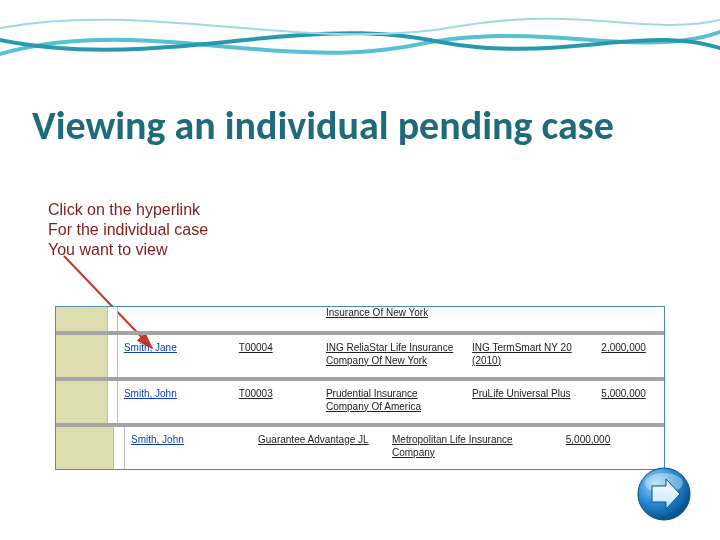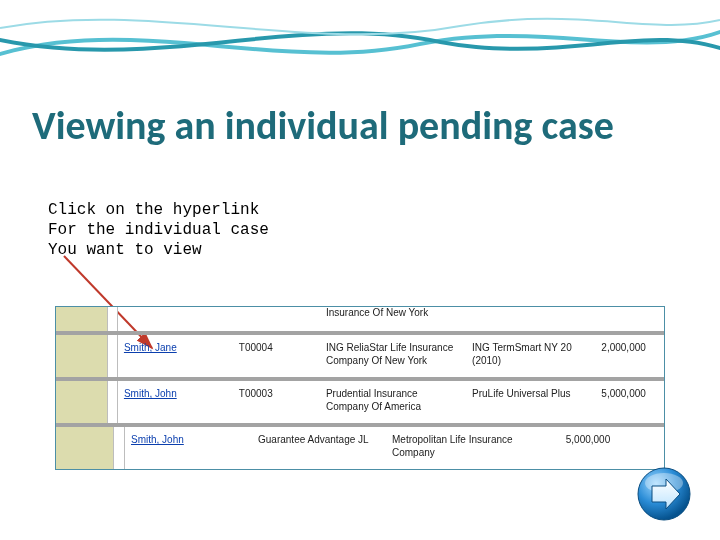--- a/index.html
+++ b/index.html
@@ -1,26 +1,26 @@
 <!DOCTYPE html>
 <html><head>
 <meta charset="utf-8">
 <style>
   html,body{margin:0;padding:0;width:720px;height:540px;font-family:"Segoe UI",Arial,sans-serif;background:#fff;overflow:hidden;}
   .slide{position:relative;width:720px;height:540px;box-sizing:border-box;}
   .wave-band{position:absolute;top:0;left:0;right:0;height:70px;overflow:hidden;}
   .title{position:absolute;top:105px;left:32px;right:32px;color:#1e6b7a;font-size:40px;font-family:"Calibri","Segoe UI",Arial,sans-serif;font-weight:700;line-height:1.05;}
-  .instr{position:absolute;top:200px;left:48px;color:#000000;font-size:16px;font-family:Liberation Mono, monospace;line-height:1.25;}
+  .instr{position:absolute;top:200px;left:48px;color:#7f1d1d;font-size:16px;font-family:Liberation Sans, sans-serif;line-height:1.25;}
   .arrow{position:absolute;top:252px;left:60px;pointer-events:none;}
   .table-frame{position:absolute;top:306px;left:55px;width:610px;border:1px solid #4c8fa6;box-sizing:border-box;}
   .table-row{display:flex;align-items:flex-start;border-top:4px solid #a3a3a3;font-size:10px;}
   .table-wrap .table-row:first-child{border-top:none;}
   .sidebar-slice{width:57px;align-self:stretch;background:#dcdcae;border-right:1px solid #bdbdbd;}
   .gap-slice{width:10px;align-self:stretch;background:#fff;border-right:1px solid #bdbdbd;}
-  .cell{padding:7px 6px 10px;line-height:1.25;color:#222;}
+  .cell{padding:7px 6px 10px;line-height:1.25;color:#222;text-decoration:underline;}
   .c-name{width:115px;}
   .c-id{width:84px;}
   .c-ins{width:150px;}
   .c-prod{width:122px;}
   .c-amt{width:68px;text-align:center;padding-right:10px;}
   .name-link{color:#0b3fae;text-decoration:underline;cursor:pointer;}
   .top-clip{height:24px;overflow:hidden;}
   .top-clip .c-name,.top-clip .c-id{visibility:hidden;}
   .top-clip .cell{padding-top:0;padding-bottom:5px;}
   .next-btn{position:absolute;right:28px;bottom:18px;width:56px;height:56px;cursor:pointer;}

